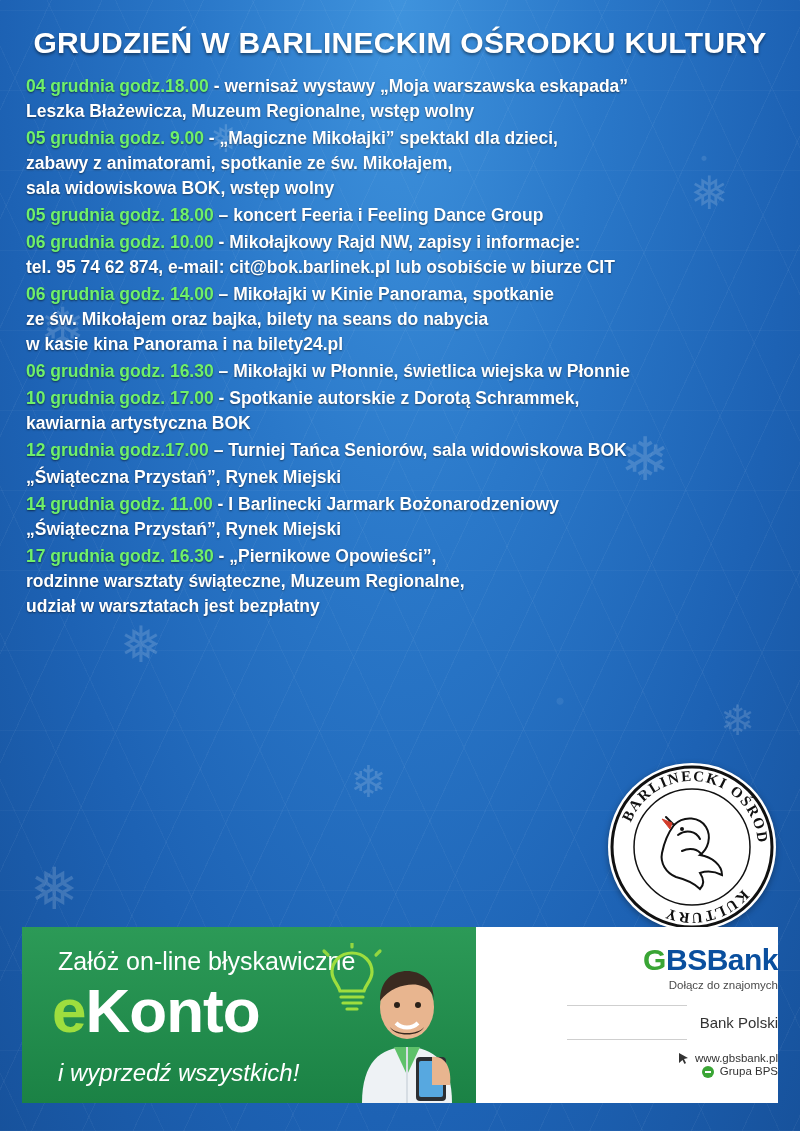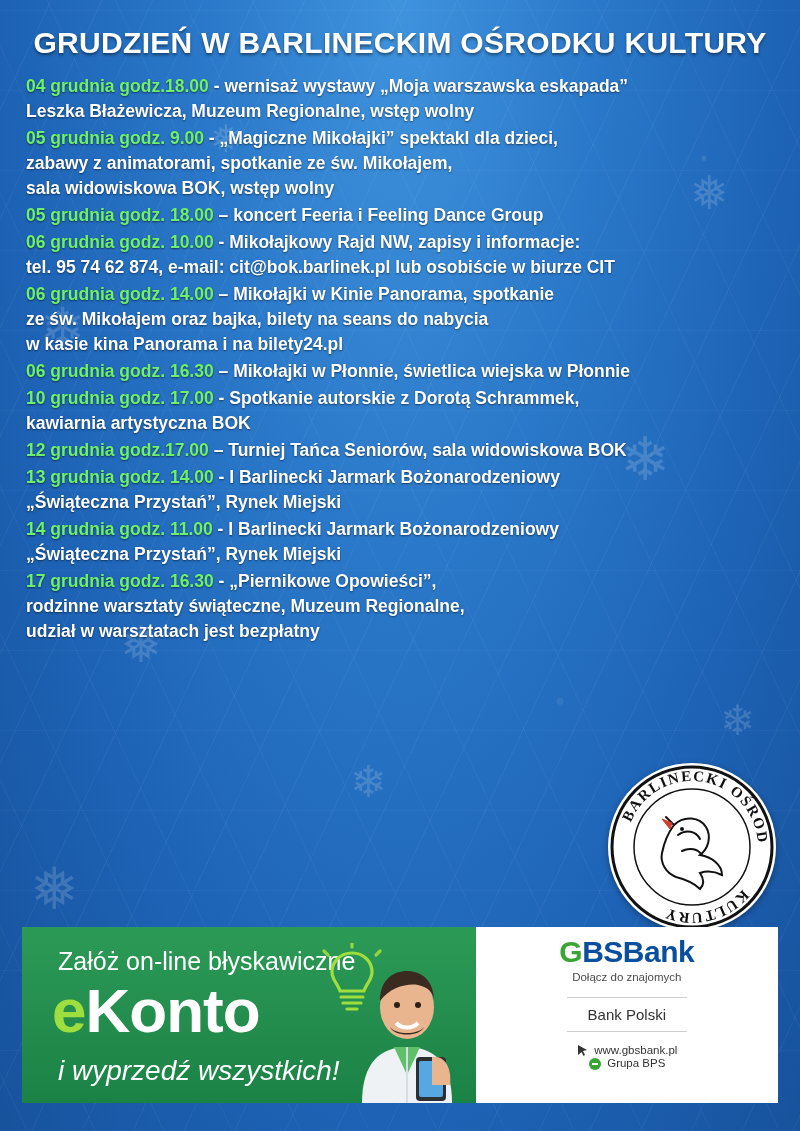--- a/index.html
+++ b/index.html
@@ -131,40 +131,40 @@
     font-size: 62px;
     font-weight: bold;
     color: #ffffff;
     letter-spacing: -1px;
   }
   .ad-left .l2 span.e { color: #9ede3e; }
   .ad-left .l3 {
     position: absolute;
     left: 36px; bottom: 16px;
     color: #ffffff;
-    font-size: 28px;
+    font-size: 24px;
     font-style: italic;
     margin-top: 38px;
   }
   .bulb {
     position: absolute;
     right: 92px; top: 16px;
     width: 64px; height: 74px;
   }
   .person {
     position: absolute;
     right: -6px; bottom: 0;
     width: 150px; height: 168px;
   }
   .ad-right {
     position: relative;
     flex: 1;
     background: #ffffff;
-    text-align: center;
-    padding-top: 8px;
+    text-align: right;
+    padding-top: 16px;
   }
   .gbs {
     font-size: 30px;
     font-weight: bold;
     color: #0a4f9e;
     letter-spacing: -0.5px;
   }
   .gbs .hi { color: #3aa535; }
   .gbs-sub {
     font-size: 11.5px;
@@ -253,21 +253,20 @@
     <div class="event">
       <div class="line"><span class="when">10 grudnia godz. 17.00</span><span> - Spotkanie autorskie z Dorotą Schrammek,</span></div>
       <div class="line">kawiarnia artystyczna BOK</div>
     </div>
 
     <div class="event">
       <div class="line"><span class="when">12 grudnia godz.17.00</span><span> – Turniej Tańca Seniorów, sala widowiskowa BOK</span></div>
     </div>
 
     <div class="event">
-      <div class="line"><span class="when">13 grudnia godz. 14.00</span><span> - I Barlinecki Jarmark Bożonarodzeniowy</span></div>
       <div class="line">„Świąteczna Przystań”, Rynek Miejski</div>
     </div>
 
     <div class="event">
       <div class="line"><span class="when">14 grudnia godz. 11.00</span><span> - I Barlinecki Jarmark Bożonarodzeniowy</span></div>
       <div class="line">„Świąteczna Przystań”, Rynek Miejski</div>
     </div>
 
     <div class="event">
       <div class="line"><span class="when">17 grudnia godz. 16.30</span><span> - „Piernikowe Opowieści”,</span></div>

